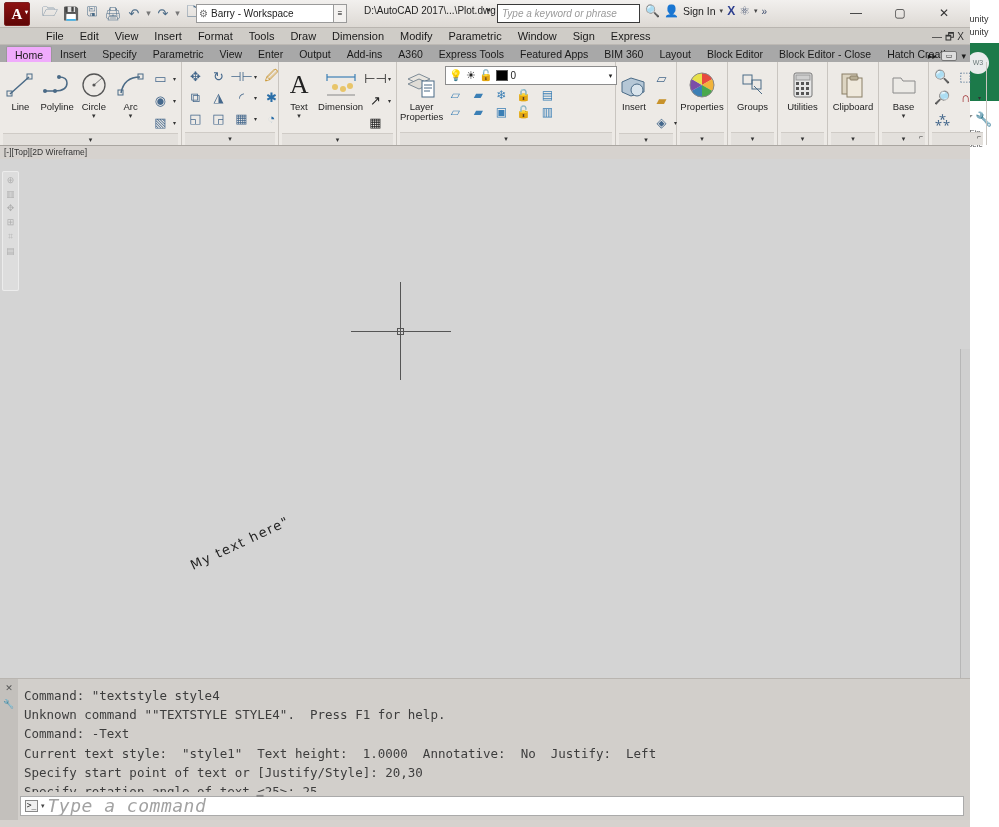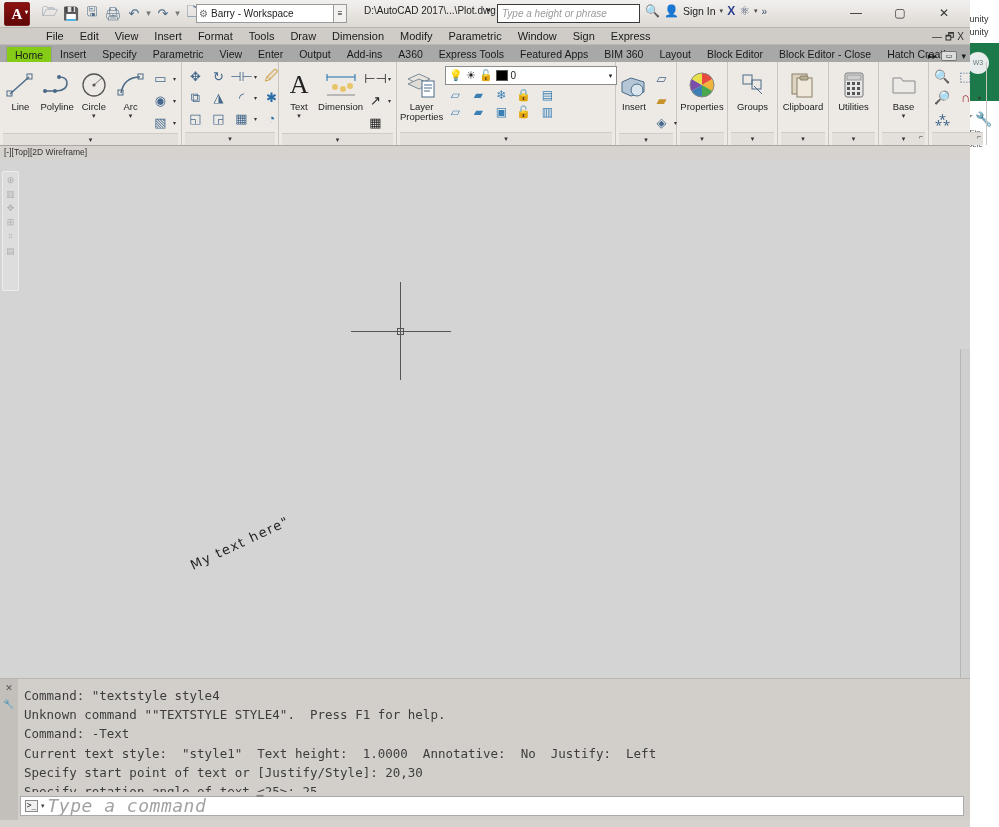--- a/index.html
+++ b/index.html
@@ -125,21 +125,21 @@
   .ribbon-tabs {
     position: relative;
     height: 17px;
     background: #a8a8a8;
     display: flex; align-items: flex-end;
     font-size: 10.5px; color: #1a1a1a;
     padding-left: 6px;
   }
   .rtab { padding: 1px 8px 2px 8px; height: 16px; line-height: 14px; white-space: nowrap; }
   .rtab.active {
-    background: #84cc16; border: 1px solid #9a9a9a; border-bottom: none;
+    background: #f0abfc; border: 1px solid #9a9a9a; border-bottom: none;
     border-radius: 2px 2px 0 0;
   }
   .rtab-right { position:absolute; right:4px; bottom:1px; display:flex; align-items:center; gap:4px; font-size:9px;}
   .minibox { border:1px solid #777; background:#ddd; padding:0 4px; border-radius:2px; font-size:7px;}
 
   
   .ribbon {
     position: relative;
     height: 84px;
     background: #edeae6;
@@ -330,21 +330,21 @@
         <span class="ws-gear">⚙</span>
         <span>Barry - Workspace</span>
         <span class="ws-arrow">▾</span>
       </div>
       <div class="ws-extra">≡</div>
 
       <div class="doctitle">D:\AutoCAD 2017\...\Plot.dwg</div>
       <div class="doc-arrow">▸</div>
 
       <div class="searchbox" title="Type a keyword or phrase">
-        <span>Type a height or phrase</span>
+        <span>Type a keyword or phrase</span>
       </div>
 
       <div class="tb-right">
         <span class="ic">🔍</span>
         <span class="ic">👤</span>
         <span class="signin">Sign In</span>
         <span class="tiny-caret">▾</span>
         <span class="ic" style="color:#2d3f8f;font-weight:bold;">X</span>
         <span class="ic">⚛</span>
         <span class="tiny-caret">▾</span>
@@ -648,38 +648,20 @@
                 </svg>
             </div>
             <div class="lbl">Groups</div>
           </div>
         </div>
         <div class="panel-title">
           <span class="pt-caret">▾</span>
         </div>
       </div>
 
-      <div class="panel" style="width:52px;">
-        <div class="panel-body" style="justify-content:center;">
-          <div class="bigbtn">
-            <div class="gl">
-              <svg width="26" height="28" viewBox="0 0 26 28">
-                  <rect x="2" y="3" width="15" height="20" fill="#ddd5c2" stroke="#8a7f66"></rect>
-                  <rect x="7" y="7" width="15" height="19" fill="#efe9dc" stroke="#8a7f66"></rect>
-                  <rect x="10" y="5" width="8" height="4" rx="1" fill="#b8ae95" stroke="#8a7f66"></rect>
-                </svg>
-            </div>
-            <div class="lbl">Clipboard</div>
-          </div>
-        </div>
-        <div class="panel-title">
-          <span class="pt-caret">▾</span>
-        </div>
-      </div>
-
       <div class="panel" style="width:50px;">
         <div class="panel-body" style="justify-content:center;">
           <div class="bigbtn">
             <div class="gl">
               <svg width="24" height="28" viewBox="0 0 24 28">
                   <rect x="3" y="2" width="18" height="24" rx="2" fill="#e6e6e6" stroke="#777"></rect>
                   <rect x="5" y="4" width="14" height="5" fill="#cfcfcf" stroke="#999"></rect>
                   <rect x="5" y="11" width="3" height="3" fill="#555"></rect>
                   <rect x="10" y="11" width="3" height="3" fill="#555"></rect>
                   <rect x="15" y="11" width="3" height="3" fill="#555"></rect>
@@ -692,20 +674,38 @@
                 </svg>
             </div>
             <div class="lbl">Utilities</div>
           </div>
         </div>
         <div class="panel-title">
           <span class="pt-caret">▾</span>
         </div>
       </div>
 
+      <div class="panel" style="width:52px;">
+        <div class="panel-body" style="justify-content:center;">
+          <div class="bigbtn">
+            <div class="gl">
+              <svg width="26" height="28" viewBox="0 0 26 28">
+                  <rect x="2" y="3" width="15" height="20" fill="#ddd5c2" stroke="#8a7f66"></rect>
+                  <rect x="7" y="7" width="15" height="19" fill="#efe9dc" stroke="#8a7f66"></rect>
+                  <rect x="10" y="5" width="8" height="4" rx="1" fill="#b8ae95" stroke="#8a7f66"></rect>
+                </svg>
+            </div>
+            <div class="lbl">Clipboard</div>
+          </div>
+        </div>
+        <div class="panel-title">
+          <span class="pt-caret">▾</span>
+        </div>
+      </div>
+
       <div class="panel" style="width:50px;">
         <div class="panel-body" style="justify-content:flex-end;">
           <div class="bigbtn">
             <div class="gl">
               <svg width="28" height="26" viewBox="0 0 28 26">
                   <path d="M3 6 L11 6 L13 9 L25 9 L25 21 L3 21 Z" fill="#eceae6" stroke="#8a8a8a"></path>
                 </svg>
             </div>
             <div class="lbl">Base</div>
             <div class="dcaret">▾</div>

